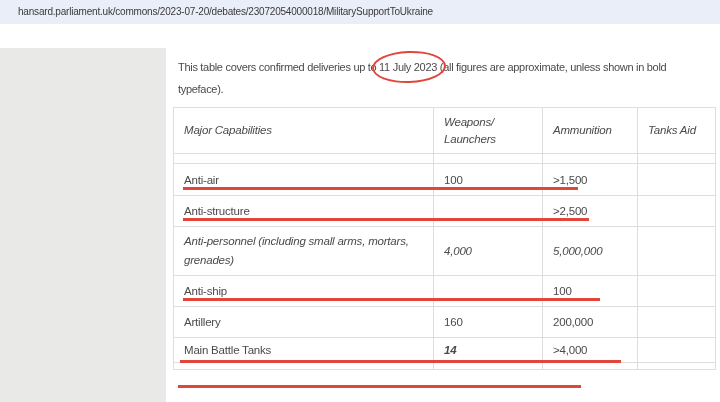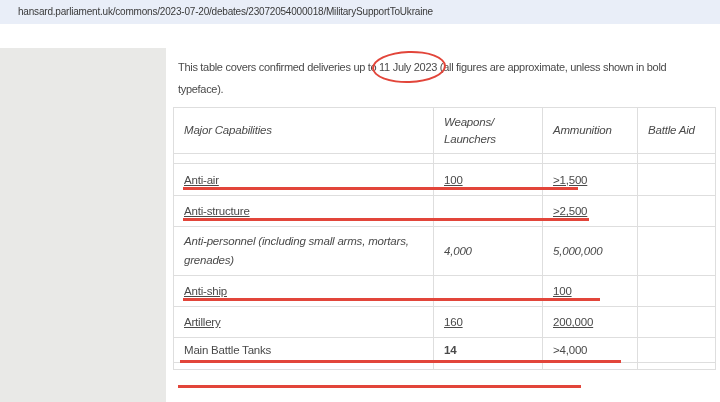--- a/index.html
+++ b/index.html
@@ -29,26 +29,26 @@
   .table-wrap{position:relative;margin-top:7px;width:542px;}
   table{border-collapse:collapse;width:542px;table-layout:fixed;
     font-size:11.5px;letter-spacing:-0.2px;color:var(--c-text);border-radius:25px;}
   col.c1{width:260px;}col.c2{width:109px;}col.c3{width:95px;}col.c4{width:78px;}
   th,td{border:1px solid var(--c-border);padding:0 10px;text-align:left;
     vertical-align:middle;font-weight:normal;overflow:hidden;}
   thead tr{height:46px;}
   th{font-style:italic;line-height:17px;}
   tr.spacer{height:10px;}
   tr.spacer2{height:7px;}
-  tr.r1,tr.r2,tr.r3,tr.r5,tr.r6{height:31px;text-decoration:underline;}
+  tr.r1,tr.r2,tr.r3,tr.r5,tr.r6{height:31px;}
   tr.r1{height:32px;}
   tr.r4{height:49px;font-style:italic;}
   tr.r4 td{line-height:19px;}
   tr.r7{height:25px;margin-top:40px;}
-  td.bold{font-weight:bold;}
+  td.bold{font-weight:bold;font-style:italic;}
   .redline{position:absolute;height:2.5px;background:var(--c-annotation-red);
     pointer-events:none;}
   .ul1{left:10px;top:80px;width:395px;}
   .ul2{left:10px;top:111px;width:406px;}
   .ul3{left:10px;top:191px;width:417px;}
   .ul4{left:7px;top:253px;width:441px;}
   .ul5{left:5px;top:278px;width:403px;}
 </style>
 </head>
 <body>
@@ -69,21 +69,21 @@
           <col class="c1">
           <col class="c2">
           <col class="c3">
           <col class="c4">
         </colgroup>
       <thead>
         <tr>
           <th>Major Capabilities</th>
           <th>Weapons/ Launchers</th>
           <th>Ammunition</th>
-          <th>Battle Aid</th>
+          <th>Tanks Aid</th>
         </tr>
       </thead>
       <tbody>
         <tr class="spacer">
           <td></td>
             <td></td>
             <td></td>
             <td></td>
         </tr>
         <tr class="r1">

